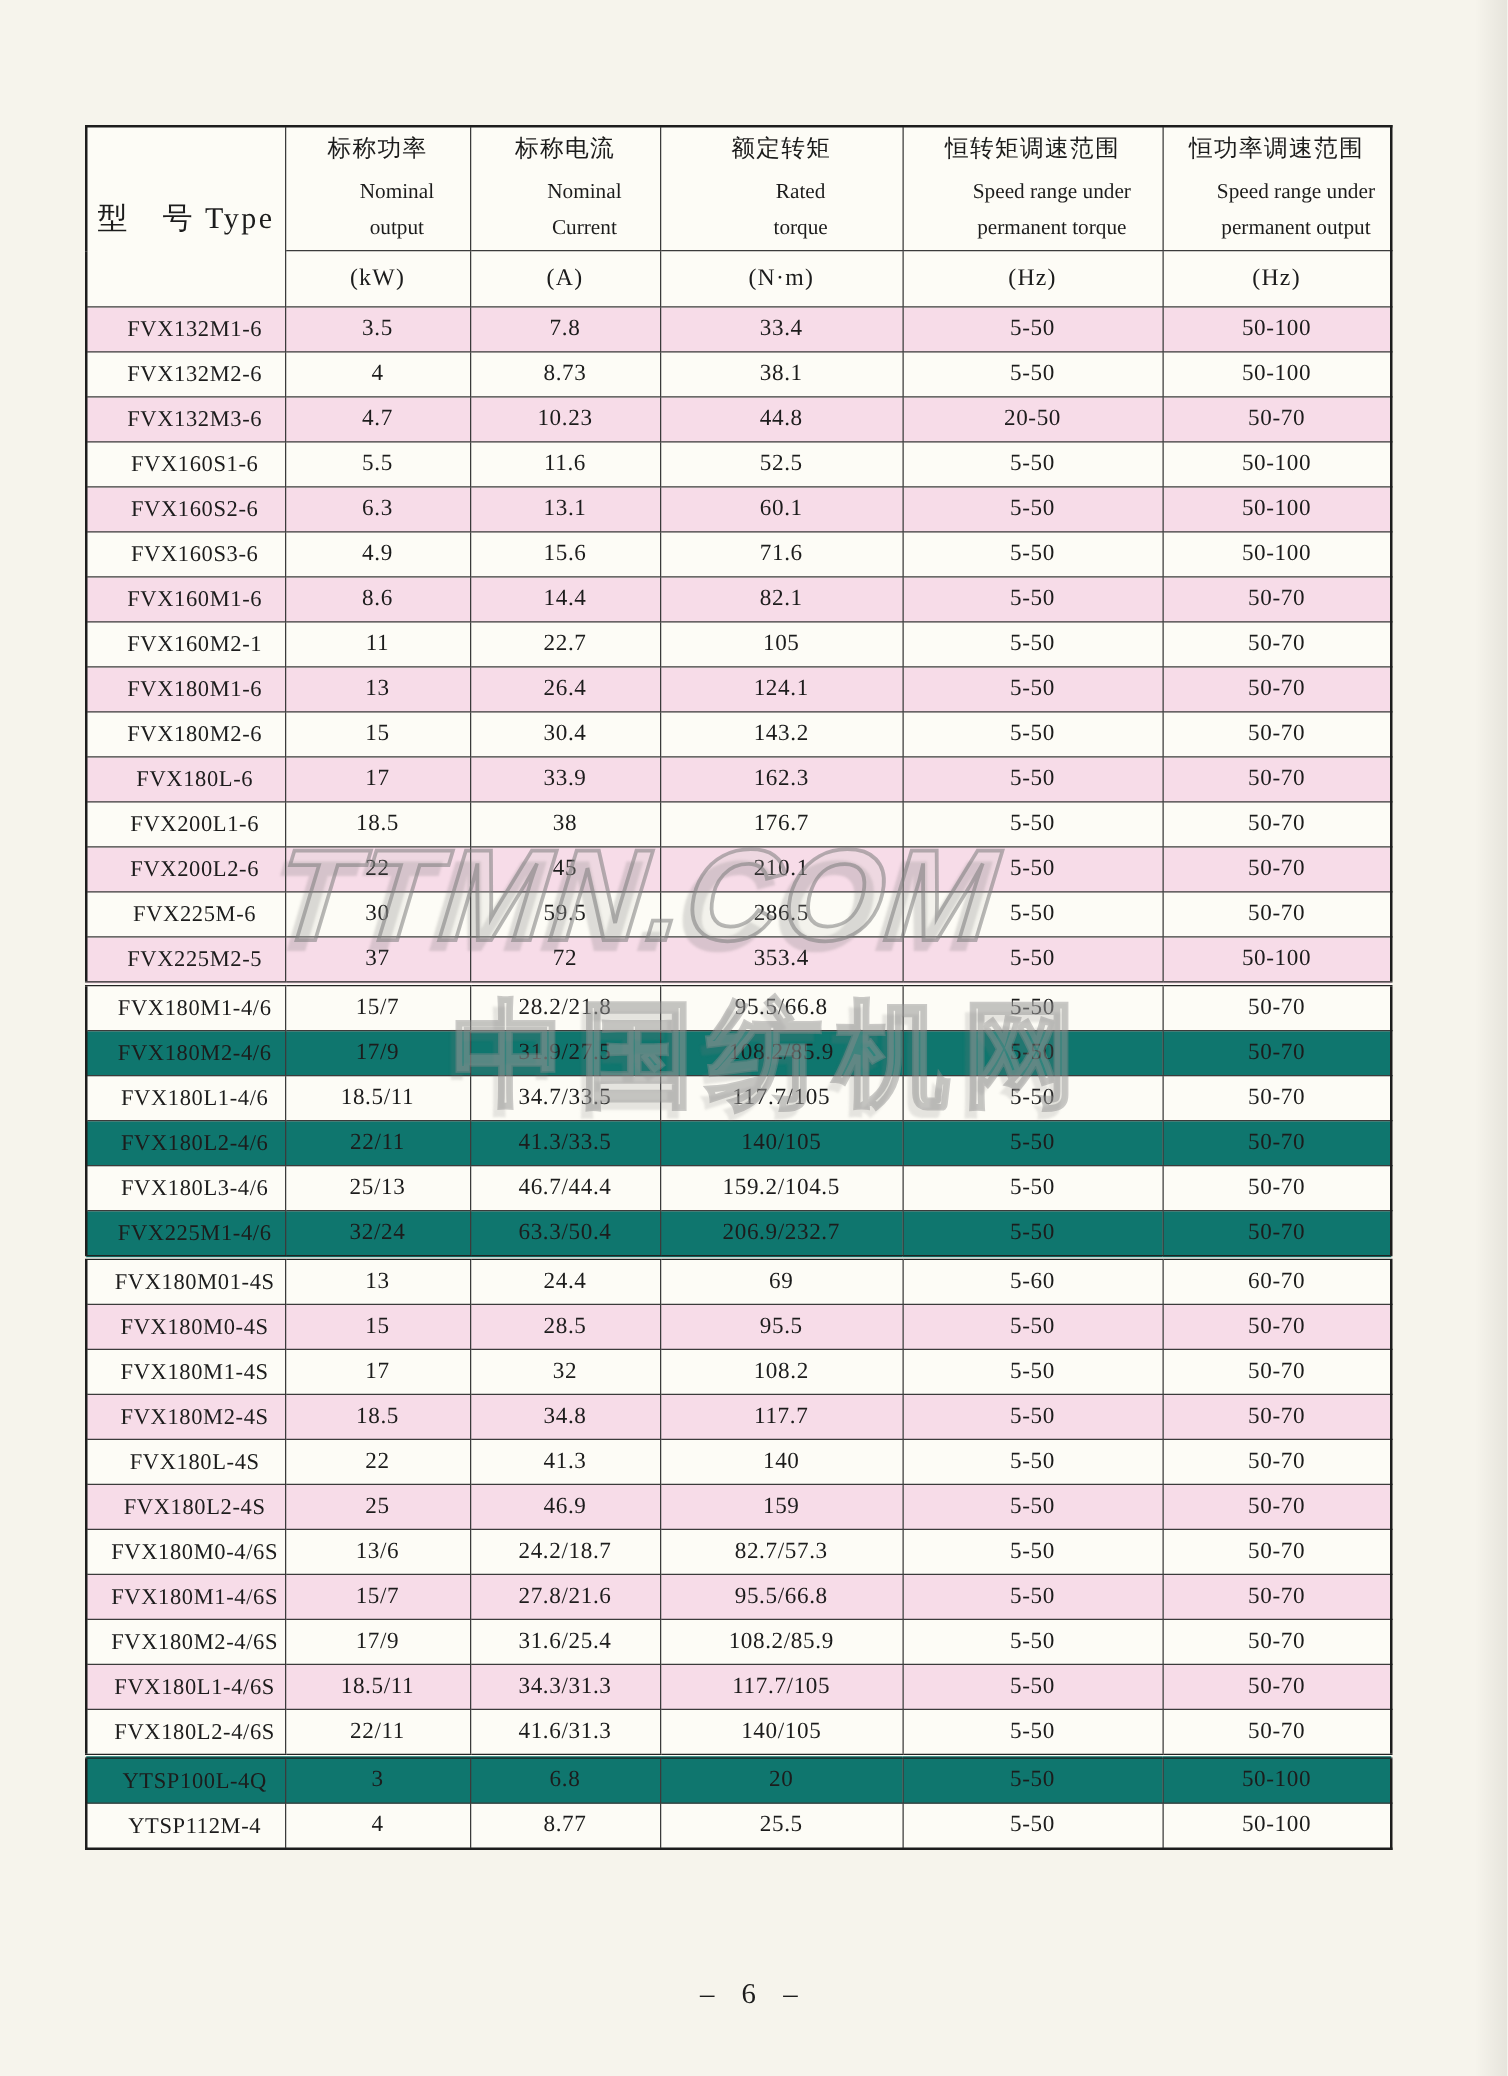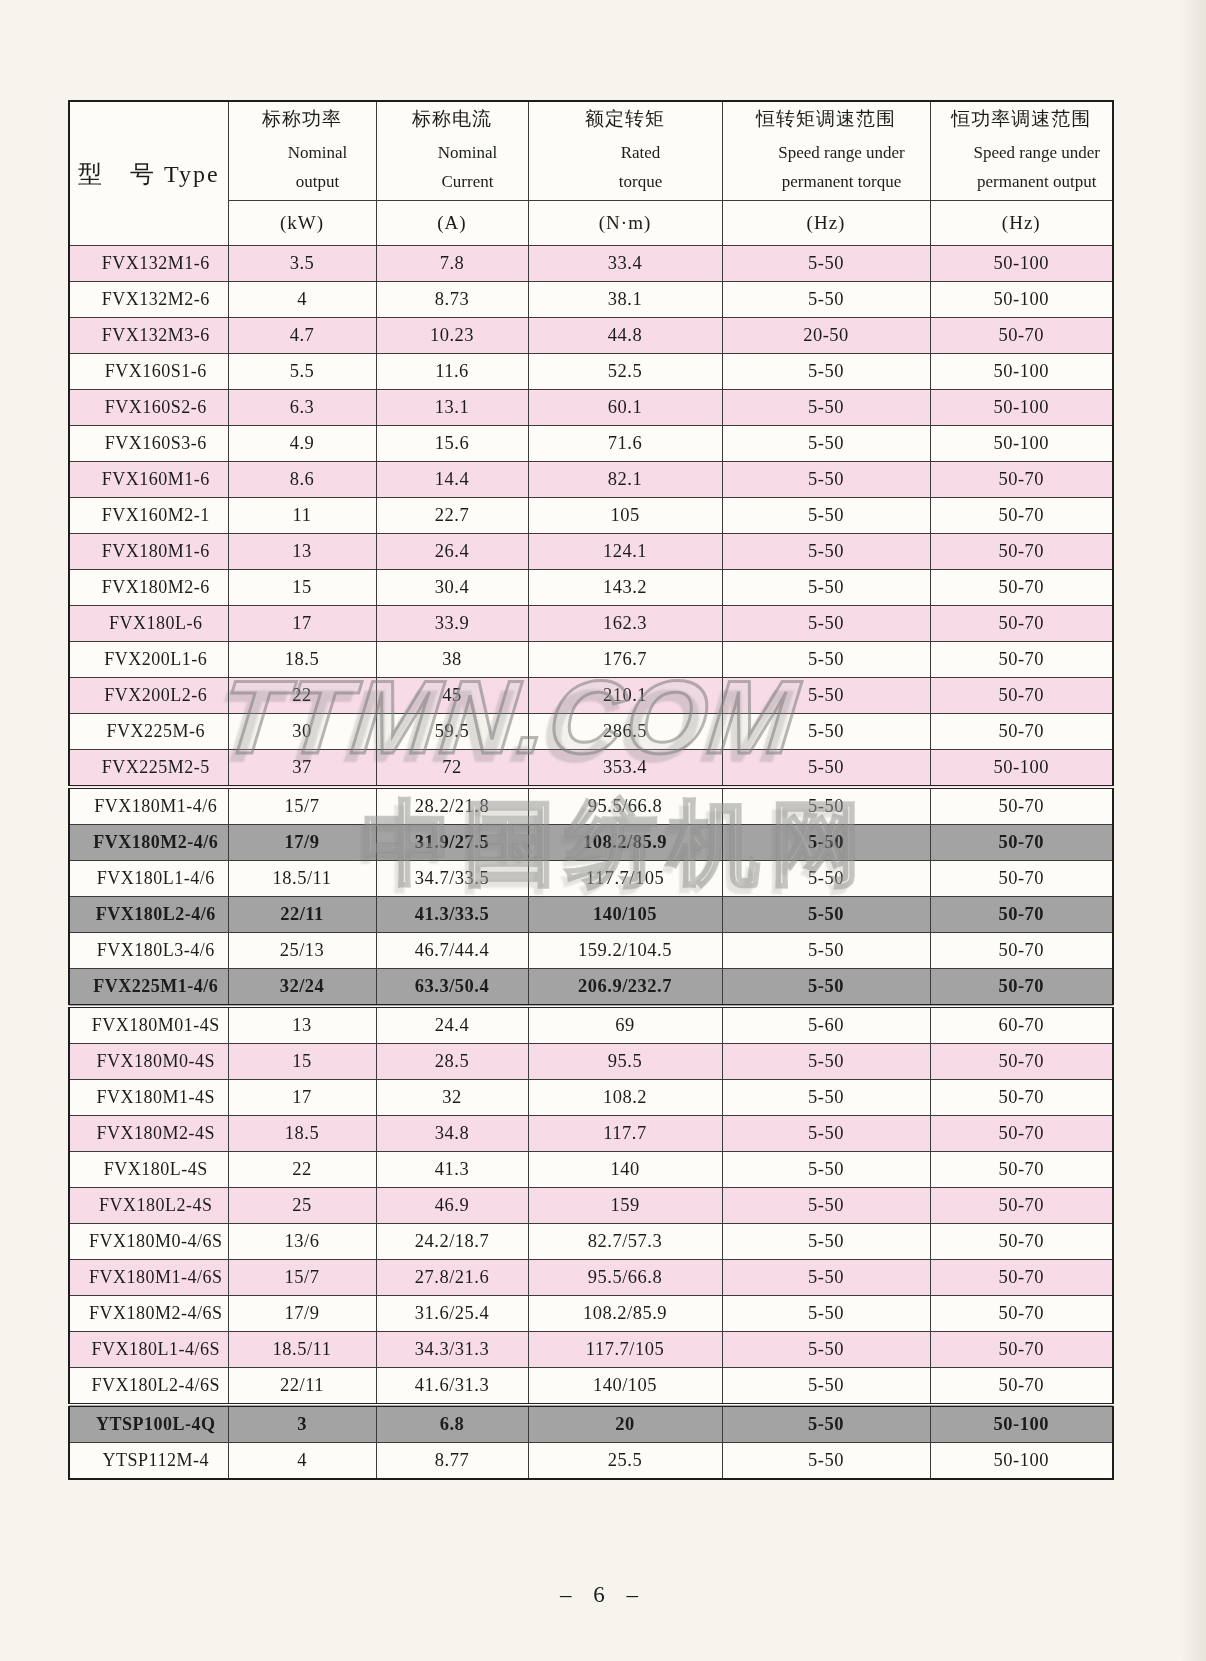--- a/index.html
+++ b/index.html
@@ -24,21 +24,21 @@
     padding:0; font-weight:normal; background:#fdfcf6;
   }
   tr.hdr-main th { height:98px; }
   tr.hdr-units th { height:44px; font-size:19px; letter-spacing:1px; }
   .type-th { font-size:24px; letter-spacing:2px; }
   .hdr-zh { font-size:19px; letter-spacing:1px; margin-bottom:7px; font-family:Liberation Serif, serif; }
   .hdr-en { font-size:17px; line-height:1.65;margin-left:31px; }
   tbody td { height:35px; font-size:18.5px; letter-spacing:0.5px; }
   tbody td.c-type { text-align:center; padding-left:14px; font-size:18px; }
   tr.bg-pink td { background:#f7dce8; }
-  tr.bg-blue td { background:#a3a3a3;font-weight:bold; }
+  tr.bg-blue td { background:#0f766e; }
   tr.bg-white td { background:#fdfcf6; }
   tr.section-start td { border-top:4px double #222; }
   .wm {
     position:absolute; pointer-events:none; white-space:nowrap; z-index:6;
     font-weight:bold; color:rgba(200,198,192,0.18);
   }
   .wm1 {
     left:222px; top:658px; font-size:104px; font-style:italic;
     font-family:"Liberation Sans","DejaVu Sans",sans-serif;
     letter-spacing:2px; transform:skewX(-6deg);

